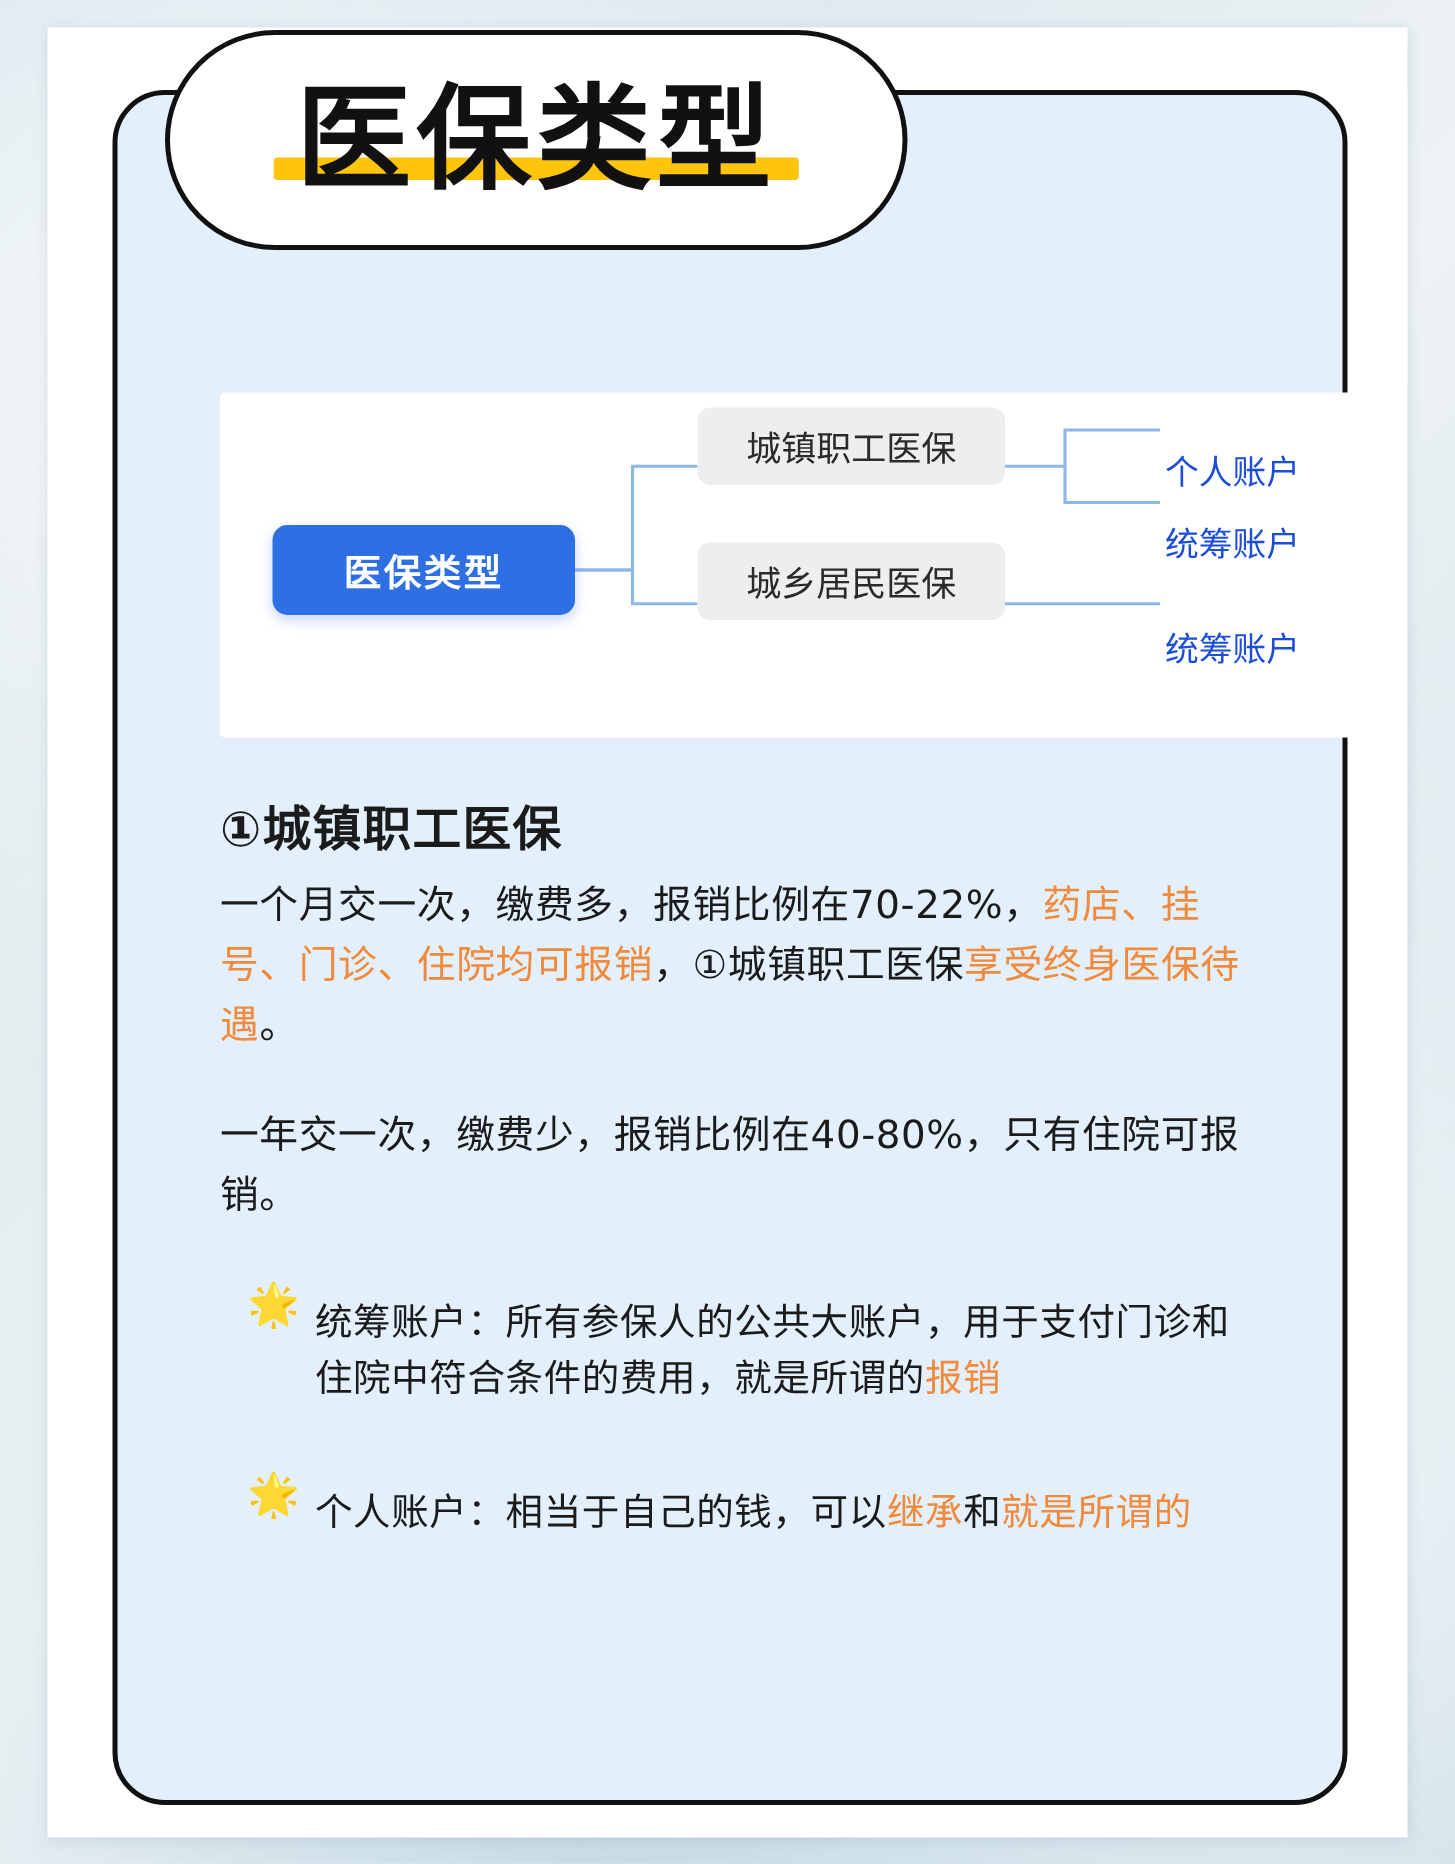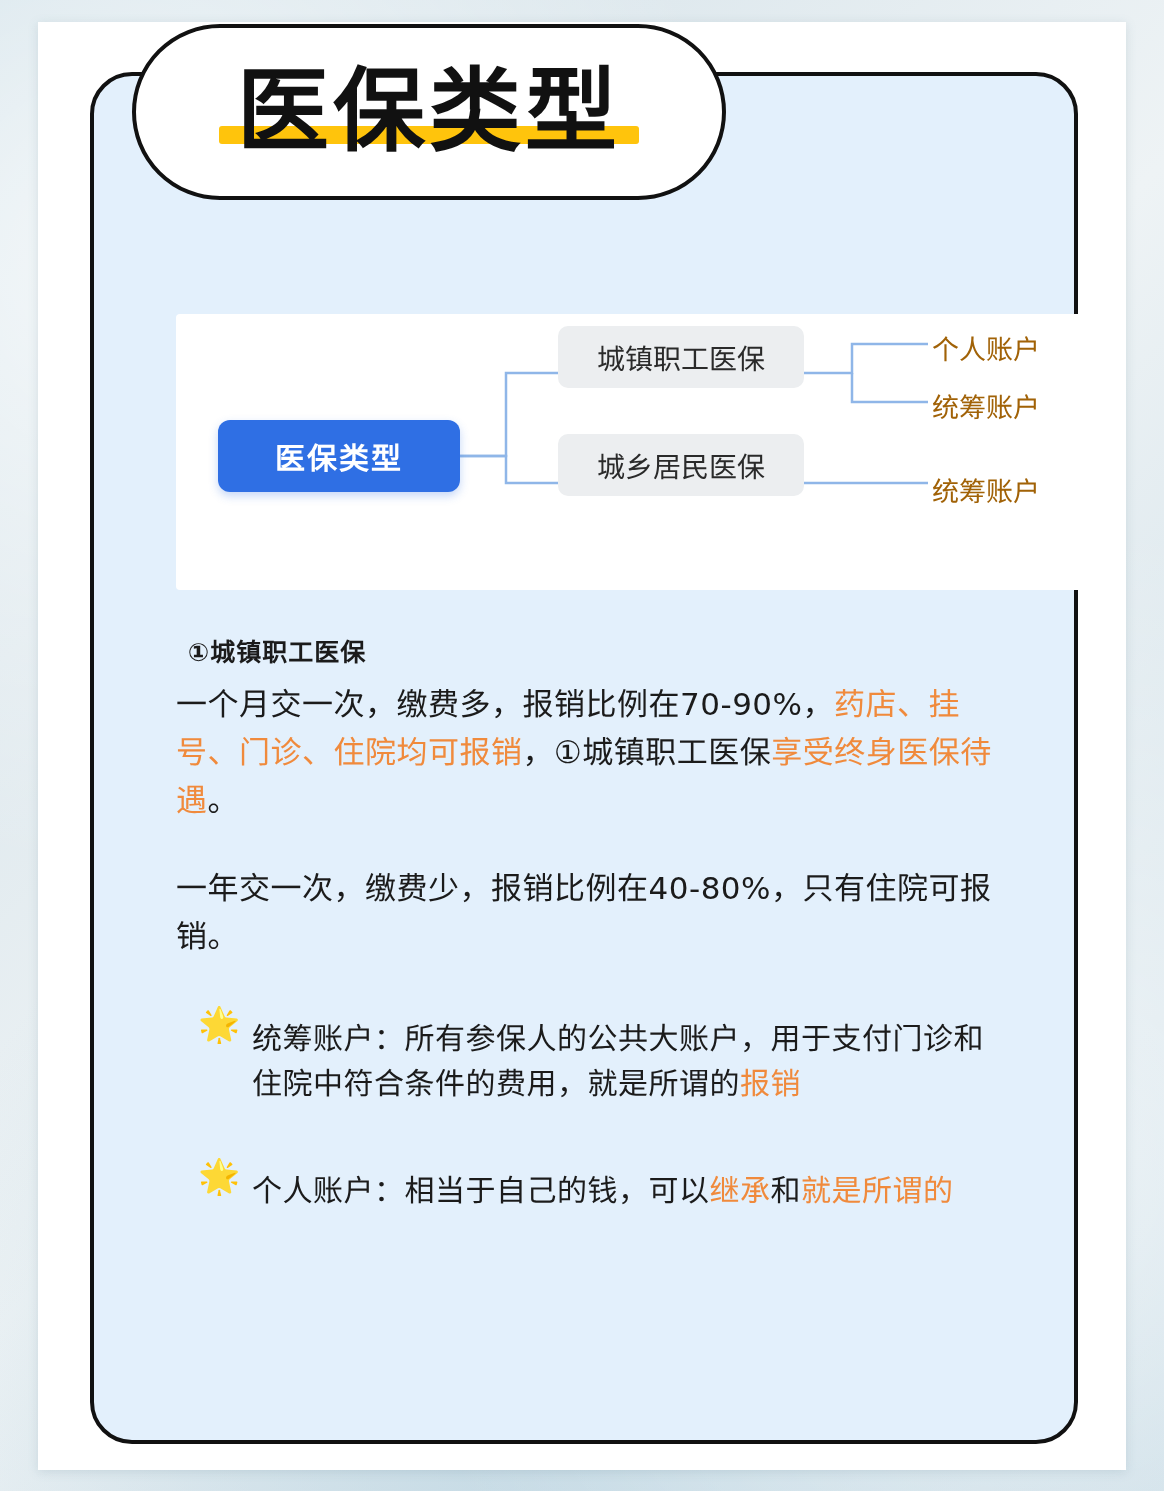--- a/index.html
+++ b/index.html
@@ -125,23 +125,24 @@
     color: #2a2a2a;
     font-size: 28px;
     font-family: "DejaVu Sans", "Liberation Sans", sans-serif;
   }
   .mm-branch.b1 { top: 12px; align-items: center; }
   .mm-branch.b2 { top: 120px; }
   .mm-leaf {
     position: absolute;
     left: 756px;
     font-size: 27px;
-    color: #a16207;
+    color: #1d4ed8;
     font-family: "DejaVu Sans", "Liberation Sans", sans-serif;
     white-space: nowrap;
+    margin-top: 28px;
   }
   .mm-leaf.l1 { top: 14px; }
   .mm-leaf.l2 { top: 72px; }
   .mm-leaf.l3 { top: 156px; }
   .mm-svg {
     position: absolute;
     left: 0; top: 0;
     width: 916px;
     height: 276px;
   }
@@ -149,24 +150,24 @@
   
   .content {
     position: absolute;
     left: 82px;
     top: 556px;
     width: 838px;
     font-family: "DejaVu Sans", "Liberation Sans", sans-serif;
     color: #1b1b1b;
   }
   .h-item {
-    font-size: 25px;
+    font-size: 39px;
     font-weight: bold;
     letter-spacing: 1px;
-    margin: 0 0 12px 12px;
+    margin: 0 0 12px 0;
   }
   .para {
     font-size: 31px;
     line-height: 1.55;
     letter-spacing: 0.5px;
     margin: 0 0 40px 0;
   }
   .orange { color: #f08a3c; }
   .block2 { margin-top: 4px; }
 
@@ -229,21 +230,21 @@
 
       <div class="mm-leaf l1">个人账户</div>
       <div class="mm-leaf l2">统筹账户</div>
       <div class="mm-leaf l3">统筹账户</div>
     </div>
 
     <div class="content">
 
       <div class="h-item">①城镇职工医保</div>
       <p class="para">
-        <span>一个月交一次，缴费多，报销比例在70-90%，</span><span class="orange">药店、挂号、门诊、住院均可报销</span><span>，①城镇职工医保</span><span class="orange">享受终身医保待遇</span><span>。</span>
+        <span>一个月交一次，缴费多，报销比例在70-22%，</span><span class="orange">药店、挂号、门诊、住院均可报销</span><span>，①城镇职工医保</span><span class="orange">享受终身医保待遇</span><span>。</span>
       </p>
 
       <p class="para">
         <span>一年交一次，缴费少，报销比例在40-80%，只有住院可报销。</span>
       </p>
 
       <div class="star-row">
         <div class="star-icon">🌟</div>
         <div class="star-text">
           <span>统筹账户：所有参保人的公共大账户，用于支付门诊和住院中符合条件的费用，就是所谓的</span><span class="orange">报销</span>

